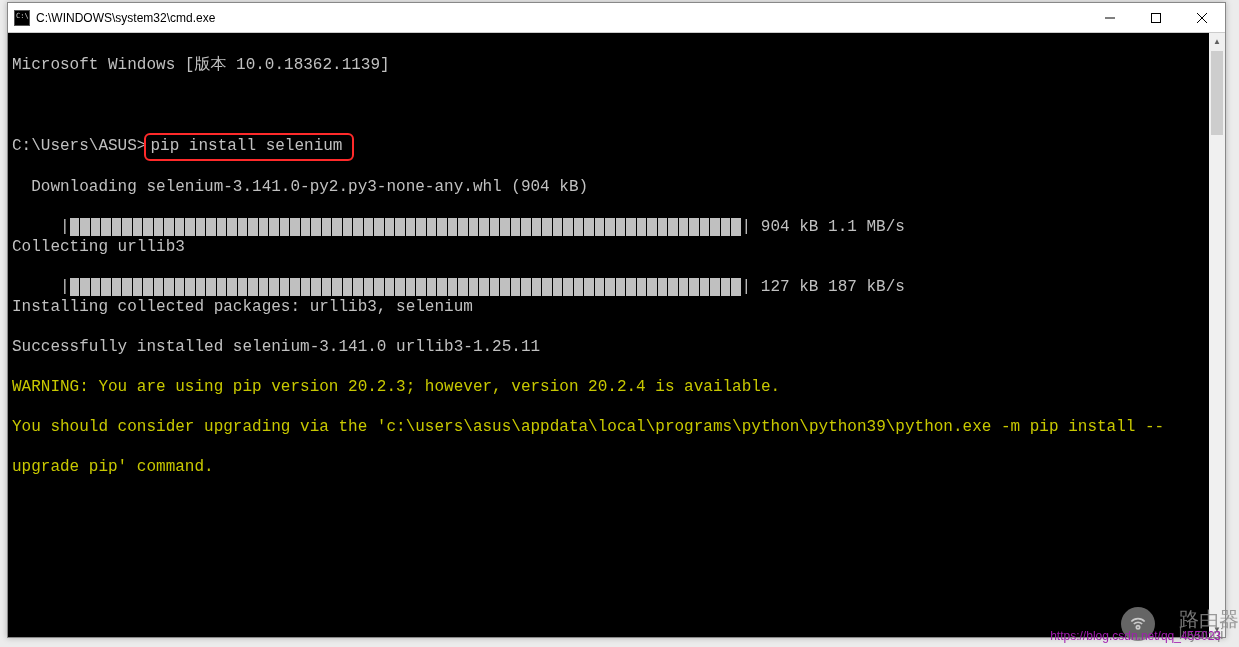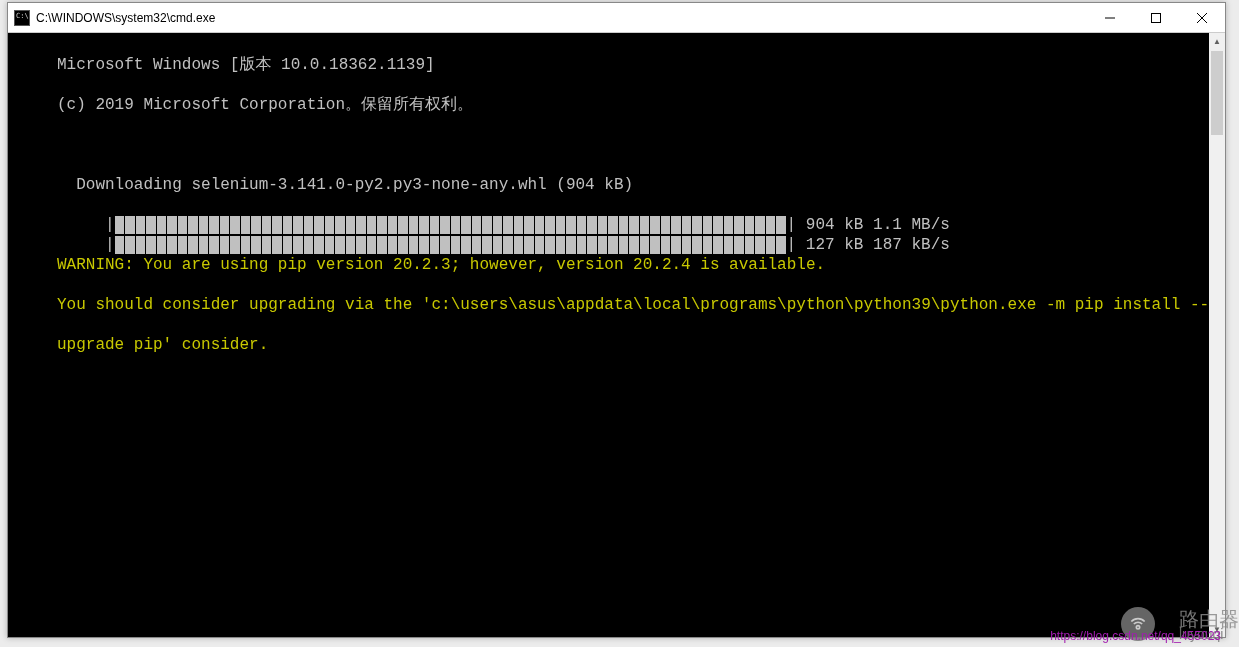--- a/index.html
+++ b/index.html
@@ -97,21 +97,21 @@
   .content {
     position: absolute;
     left: 0; right: 16px; top: 0;
     padding: 2px 4px;
     font-family: "NSimSun","SimSun", Consolas, "Courier New", monospace;
     font-size: 16px;
     line-height: 20px;
     color: #c0c0c0;
     white-space: pre;
   }
-  .line { display: block; min-height: 20px; margin-left: 45px; }
+  .line { display: block; min-height: 20px; }
   .yellow { color: #c8c800; }
   .highlight-box {
     display: inline-block;
     border: 2px solid #ff2a2a;
     border-radius: 6px;
     padding: 2px 10px 4px 4px;
     margin: -2px 0 -4px -2px;
     line-height: 18px;
   }
   .progress {
@@ -181,28 +181,31 @@
             <line x1="0" y1="0" x2="10" y2="10" stroke="#000" stroke-width="1"></line>
             <line x1="10" y1="0" x2="0" y2="10" stroke="#000" stroke-width="1"></line>
           </svg>
       </div>
     </div>
   </div>
 
   <div class="terminal">
     <div class="content">
 <span class="line">Microsoft Windows [版本 10.0.18362.1139]</span>
-<span class="line">(c) 2019 Microsoft Corporation。保留所有权利。</span>
 <span class="line"></span>
+<span class="line"><span>C:\Users\ASUS&gt;</span><span class="highlight-box">pip install selenium</span></span>
 <span class="line">  Downloading selenium-3.141.0-py2.py3-none-any.whl (904 kB)</span>
 <span class="line progress"><span>     |</span><span class="bar" id="bar1"><span class="seg"></span><span class="seg"></span><span class="seg"></span><span class="seg"></span><span class="seg"></span><span class="seg"></span><span class="seg"></span><span class="seg"></span><span class="seg"></span><span class="seg"></span><span class="seg"></span><span class="seg"></span><span class="seg"></span><span class="seg"></span><span class="seg"></span><span class="seg"></span><span class="seg"></span><span class="seg"></span><span class="seg"></span><span class="seg"></span><span class="seg"></span><span class="seg"></span><span class="seg"></span><span class="seg"></span><span class="seg"></span><span class="seg"></span><span class="seg"></span><span class="seg"></span><span class="seg"></span><span class="seg"></span><span class="seg"></span><span class="seg"></span><span class="seg"></span><span class="seg"></span><span class="seg"></span><span class="seg"></span><span class="seg"></span><span class="seg"></span><span class="seg"></span><span class="seg"></span><span class="seg"></span><span class="seg"></span><span class="seg"></span><span class="seg"></span><span class="seg"></span><span class="seg"></span><span class="seg"></span><span class="seg"></span><span class="seg"></span><span class="seg"></span><span class="seg"></span><span class="seg"></span><span class="seg"></span><span class="seg"></span><span class="seg"></span><span class="seg"></span><span class="seg"></span><span class="seg"></span><span class="seg"></span><span class="seg"></span><span class="seg"></span><span class="seg"></span><span class="seg"></span><span class="seg"></span></span><span>|</span><span> 904 kB 1.1 MB/s</span></span>
+<span class="line">Collecting urllib3</span>
 <span class="line progress"><span>     |</span><span class="bar" id="bar2"><span class="seg"></span><span class="seg"></span><span class="seg"></span><span class="seg"></span><span class="seg"></span><span class="seg"></span><span class="seg"></span><span class="seg"></span><span class="seg"></span><span class="seg"></span><span class="seg"></span><span class="seg"></span><span class="seg"></span><span class="seg"></span><span class="seg"></span><span class="seg"></span><span class="seg"></span><span class="seg"></span><span class="seg"></span><span class="seg"></span><span class="seg"></span><span class="seg"></span><span class="seg"></span><span class="seg"></span><span class="seg"></span><span class="seg"></span><span class="seg"></span><span class="seg"></span><span class="seg"></span><span class="seg"></span><span class="seg"></span><span class="seg"></span><span class="seg"></span><span class="seg"></span><span class="seg"></span><span class="seg"></span><span class="seg"></span><span class="seg"></span><span class="seg"></span><span class="seg"></span><span class="seg"></span><span class="seg"></span><span class="seg"></span><span class="seg"></span><span class="seg"></span><span class="seg"></span><span class="seg"></span><span class="seg"></span><span class="seg"></span><span class="seg"></span><span class="seg"></span><span class="seg"></span><span class="seg"></span><span class="seg"></span><span class="seg"></span><span class="seg"></span><span class="seg"></span><span class="seg"></span><span class="seg"></span><span class="seg"></span><span class="seg"></span><span class="seg"></span><span class="seg"></span><span class="seg"></span></span><span>|</span><span> 127 kB 187 kB/s</span></span>
+<span class="line">Installing collected packages: urllib3, selenium</span>
+<span class="line">Successfully installed selenium-3.141.0 urllib3-1.25.11</span>
 <span class="line yellow">WARNING: You are using pip version 20.2.3; however, version 20.2.4 is available.</span>
 <span class="line yellow">You should consider upgrading via the 'c:\users\asus\appdata\local\programs\python\python39\python.exe -m pip install --</span>
-<span class="line yellow">upgrade pip' consider.</span>
+<span class="line yellow">upgrade pip' command.</span>
 <span class="line"></span>
 
     </div>
 
     <div class="scrollbar">
       <div class="scroll-arrow up">▲</div>
       <div class="scroll-thumb"></div>
       <div class="scroll-arrow down">▼</div>
     </div>
   </div>

